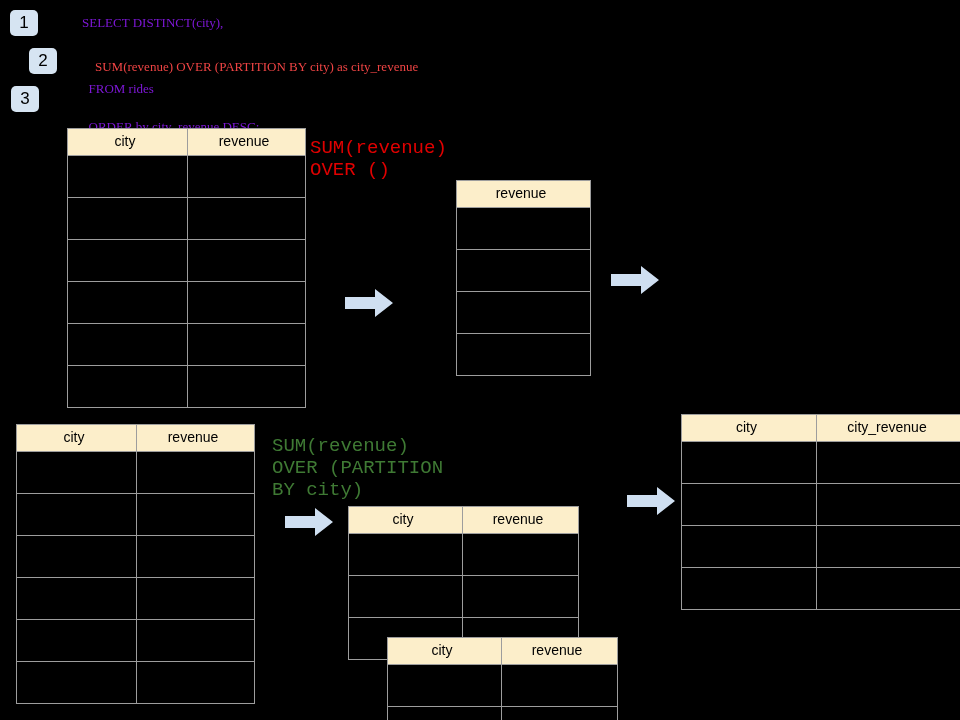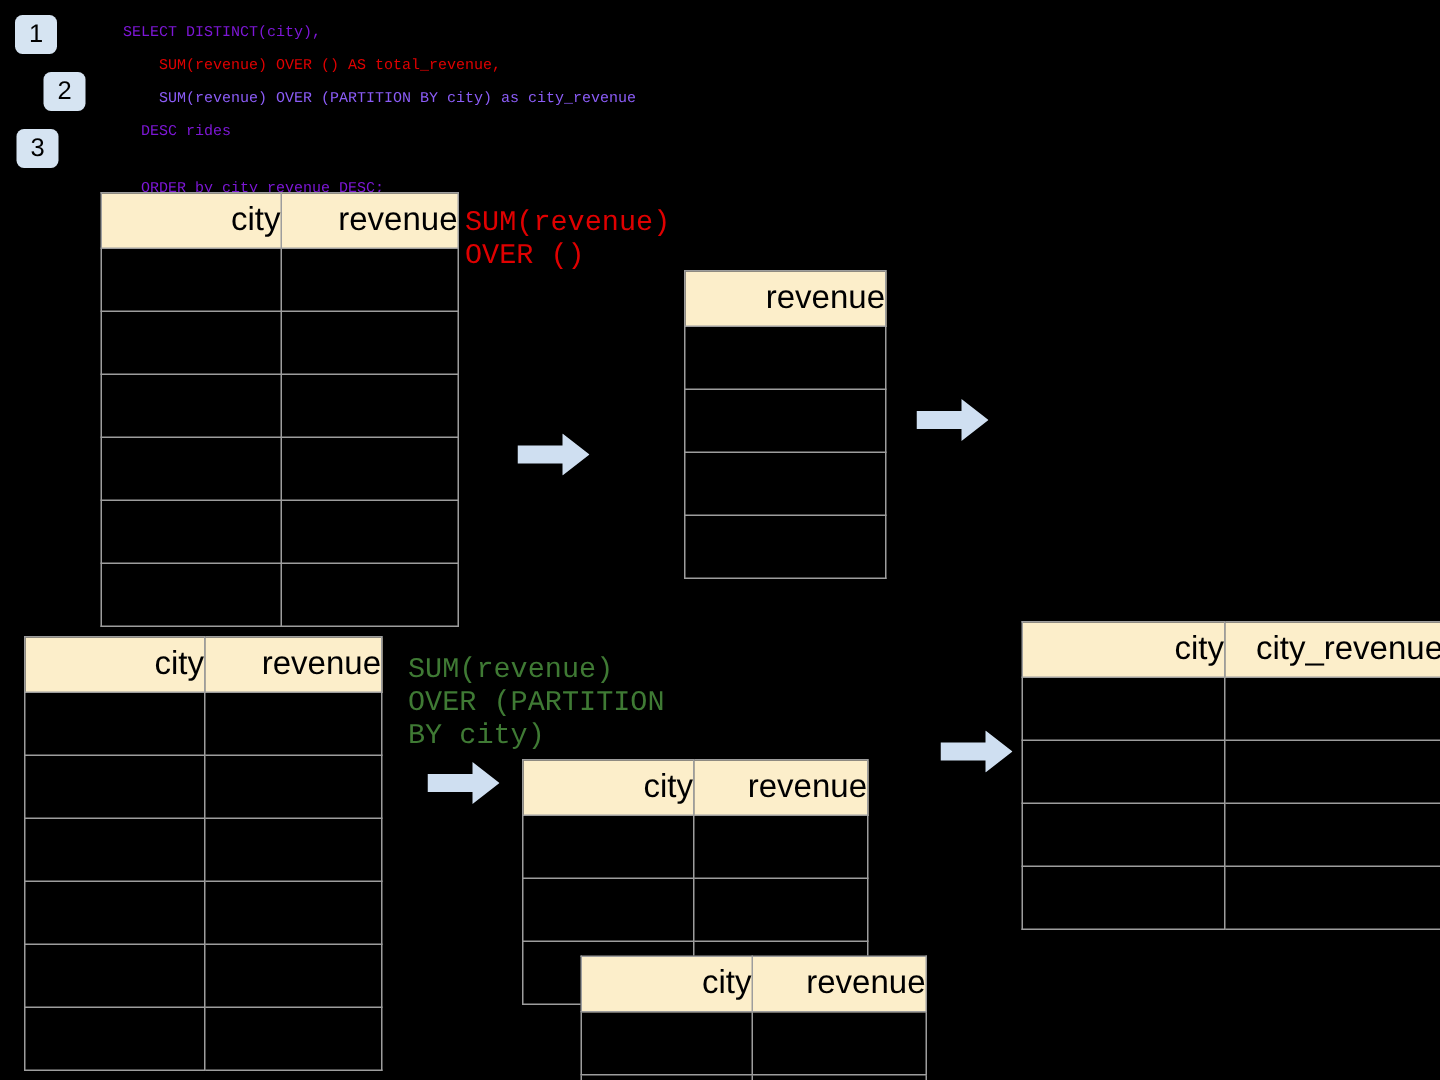--- a/index.html
+++ b/index.html
@@ -27,29 +27,29 @@
     color: #000000;
     font-family: "Liberation Sans", sans-serif;
     font-size: 17px;
     line-height: 26px;
     text-align: center;
   }
 
   
   .code {
     position: absolute;
-    font-family: Liberation Mono, monospace;
-    font-size: 10px;
+    font-family: Liberation Serif, serif;
+    font-size: 13px;
     line-height: 21.5px;
     white-space: pre;
     letter-spacing: 0px;
   }
   .c-purple { color: #7d17d6; }
   .c-red    { color: #e00000; }
-  .c-green  { color: #8b5cf6; }
+  .c-green  { color: #ef4444; }
 
   .code-side {
     position: absolute;
     font-family: "Liberation Mono", "DejaVu Sans Mono", monospace;
     font-size: 12.5px;
     line-height: 19px;
     white-space: pre;
     color: #7d17d6;
   }
 
@@ -73,24 +73,24 @@
   }
   .tbl th, .tbl td {
     border: 1px solid #9d9d9d;
     padding: 0;
     margin: 0;
   }
   .tbl th {
     background: #fceeca;
     color: #000000;
     font-family: "Liberation Sans", sans-serif;
-    font-size: 22px;
+    font-size: 14px;
     font-weight: normal;
-    text-align: right;
-    padding: 4px 0 6px 9px;
+    text-align: center;
+    padding: 4px 14px 6px 9px;
     height: 26px;
     box-sizing: border-box;
   }
   .tbl td {
     background: #000000;
     height: 41px;
   }
 
   
   .arrow {
@@ -101,23 +101,22 @@
 </head>
 <body>
 
 <div id="canvas">
 
   <div class="badge" style="left:10px; top:10px;">1</div>
   <div class="badge" style="left:29px; top:48px;">2</div>
   <div class="badge" style="left:11px; top:86px;">3</div>
 
   <div class="code c-purple" style="left:82px; top:12px;">SELECT DISTINCT(city),</div>
-  <div class="code c-red" style="left:82px; top:34px;">    SUM(revenue) OVER () AS total_revenue,</div>
   <div class="code c-green" style="left:82px; top:56px;">    SUM(revenue) OVER (PARTITION BY city) as city_revenue</div>
-  <div class="code c-purple" style="left:82px; top:78px;">  DESC rides</div>
+  <div class="code c-purple" style="left:82px; top:78px;">  FROM rides</div>
   <div class="code c-purple" style="left:82px; top:116px;">  ORDER by city_revenue DESC;</div>
 
 
   <table class="tbl" style="left:67px; top:128px; width:238px;">
     <thead>
       <tr>
         <th style="width:120px;">city</th>
         <th style="width:118px;">revenue</th>
       </tr>
     </thead>

